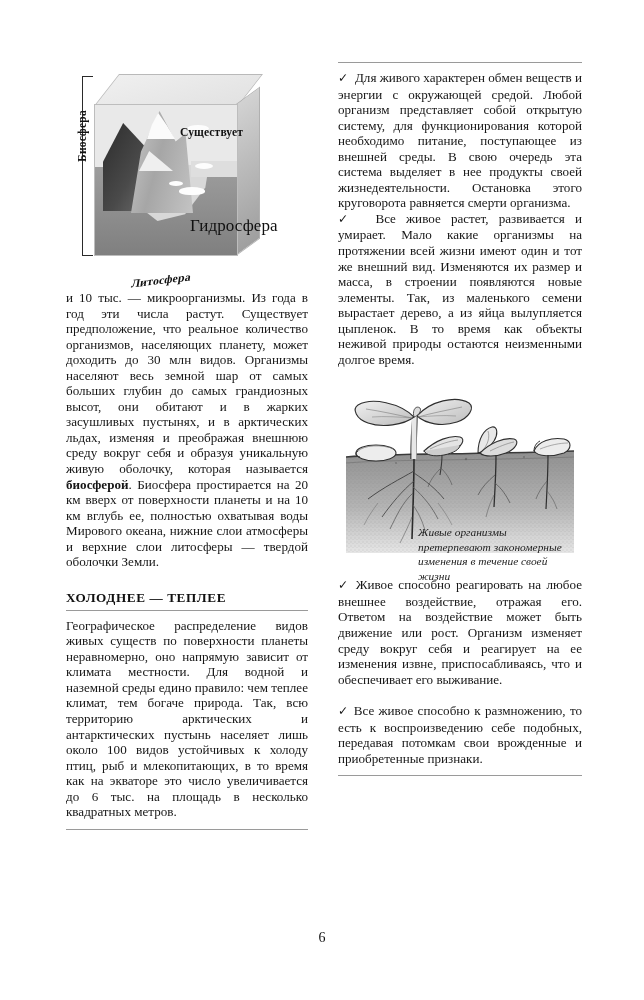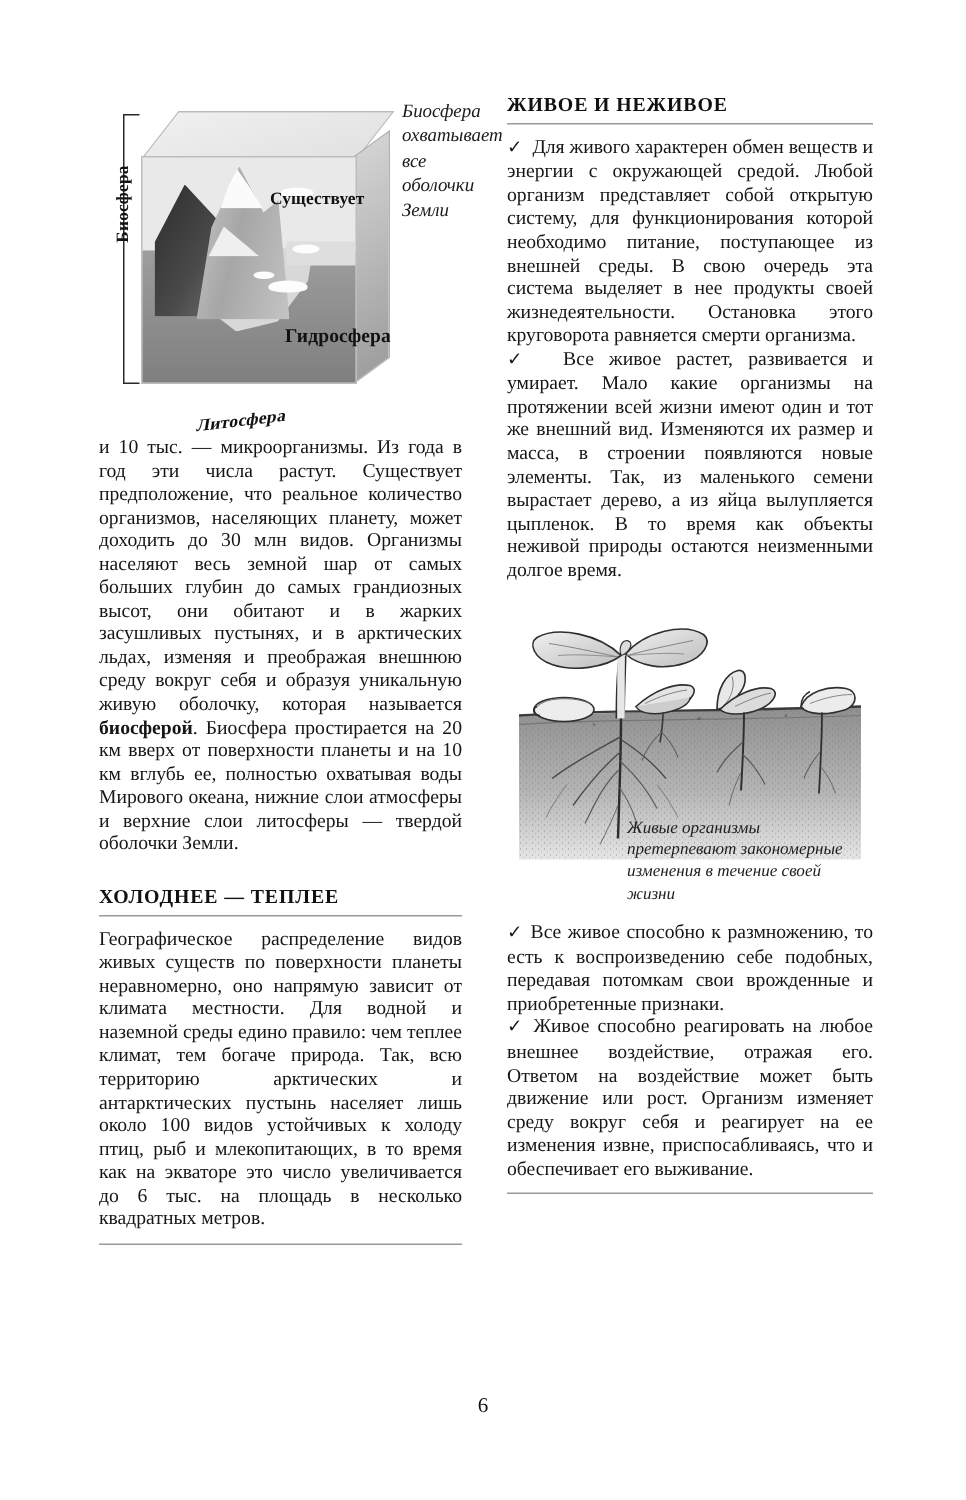--- a/index.html
+++ b/index.html
@@ -221,22 +221,22 @@
     top: 52px;
     font-size: 11.6px;
     font-weight: bold;
     color: #111;
     letter-spacing: 0.1px;
   }
   .label-hidro {
     position: absolute;
     left: 96px;
     top: 142px;
-    font-size: 13px;
-    font-weight: bold;
+    font-size: 17px;
+    font-weight: normal;
     color: #111;
     letter-spacing: 0.1px;
   }
   .label-lito {
     position: absolute;
     left: 38px;
     top: 200px;
     font-size: 11.6px;
     font-weight: bold;
     color: #111;
@@ -310,38 +310,36 @@
         <div class="cloud c4"></div>
       </div>
       <span class="label-atmosfera">Существует</span>
       <span class="label-hidro">Гидросфера</span>
       <span class="label-lito">Литосфера</span>
     </div>
     <div class="bracket"></div>
     <span class="label-biosfera">Биосфера</span>
   </div>
 
-  <div class="side-note">Биосфера охватывает все оболочки Земли</div>
 
   <div class="col-left">
 
     <div style="height:228px"></div>
 
     <p class="body"><span>и 10 тыс. — микроорганизмы. Из года в год эти числа растут. Существует предположение, что реальное количество организмов, населяющих планету, может доходить до 30 млн видов. Организмы населяют весь земной шар от самых больших глубин до самых грандиозных высот, они обитают и в жарких засушливых пустынях, и в арктических льдах, изменяя и преображая внешнюю среду вокруг себя и образуя уникальную живую оболочку, которая называется </span><b class="bold">биосферой</b><span>. Биосфера простирается на 20 км вверх от поверхности планеты и на 10 км вглубь ее, полностью охватывая воды Мирового океана, нижние слои атмосферы и верхние слои литосферы — твердой оболочки Земли.</span></p>
 
     <div class="gap-before">
       <h2 class="section-head">ХОЛОДНЕЕ — ТЕПЛЕЕ</h2>
       <hr class="rule">
       <p class="body">Географическое распределение видов живых существ по поверхности планеты неравномерно, оно напрямую зависит от климата местности. Для водной и наземной среды едино правило: чем теплее климат, тем богаче природа. Так, всю территорию арктических и антарктических пустынь населяет лишь около 100 видов устойчивых к холоду птиц, рыб и млекопитающих, в то время как на экваторе это число увеличивается до 6 тыс. на площадь в несколько квадратных метров.</p>
       <hr class="rule-bottom">
     </div>
   </div>
 
   <div class="col-right">
-    <h2 class="section-head">ЖИВОЕ И НЕЖИВОЕ</h2>
     <hr class="rule">
 
 
     <p class="body"><span class="check">✓</span>&nbsp; <span>Для живого характерен обмен веществ и энергии с окружающей средой. Любой организм представляет собой открытую систему, для функционирования которой необходимо питание, поступающее из внешней среды. В свою очередь эта система выделяет в нее продукты своей жизнедеятельности. Остановка этого круговорота равняется смерти организма.</span></p>
 
     <p class="body"><span class="check">✓</span>&nbsp; <span>Все живое растет, развивается и умирает. Мало какие организмы на протяжении всей жизни имеют один и тот же внешний вид. Изменяются их размер и масса, в строении появляются новые элементы. Так, из маленького семени вырастает дерево, а из яйца вылупляется цыпленок. В то время как объекты неживой природы остаются неизменными долгое время.</span></p>
 
     <div class="figure-plant">
       <svg viewBox="0 0 244 200" width="244" height="200">
         <defs>
@@ -433,21 +431,21 @@
         </g>
 
         <circle cx="128" cy="82" r="1.2" fill="#4f4f4f" opacity="0.5"></circle>
         <circle cx="186" cy="80" r="1" fill="#4f4f4f" opacity="0.5"></circle>
         <circle cx="58" cy="86" r="1" fill="#4f4f4f" opacity="0.45"></circle>
       </svg>
 
       <div class="plant-caption">Живые организмы претерпевают закономерные изменения в течение своей жизни</div>
     </div>
 
+    <p class="body"><span class="check">✓</span> <span>Живое способно реагировать на любое внешнее воздействие, отражая его. Ответом на воздействие может быть движение или рост. Организм изменяет среду вокруг себя и реагирует на ее изменения извне, приспосабливаясь, что и обеспечивает его выживание.</span></p>
+
     <p class="body" style="margin-top:16px"><span class="check">✓</span> <span>Все живое способно к размножению, то есть к воспроизведению себе подобных, передавая потомкам свои врожденные и приобретенные признаки.</span></p>
-
-    <p class="body"><span class="check">✓</span> <span>Живое способно реагировать на любое внешнее воздействие, отражая его. Ответом на воздействие может быть движение или рост. Организм изменяет среду вокруг себя и реагирует на ее изменения извне, приспосабливаясь, что и обеспечивает его выживание.</span></p>
 
     <hr class="rule-bottom">
   </div>
 
   <div class="page-number">6</div>
 </div>
 
 </body></html>

